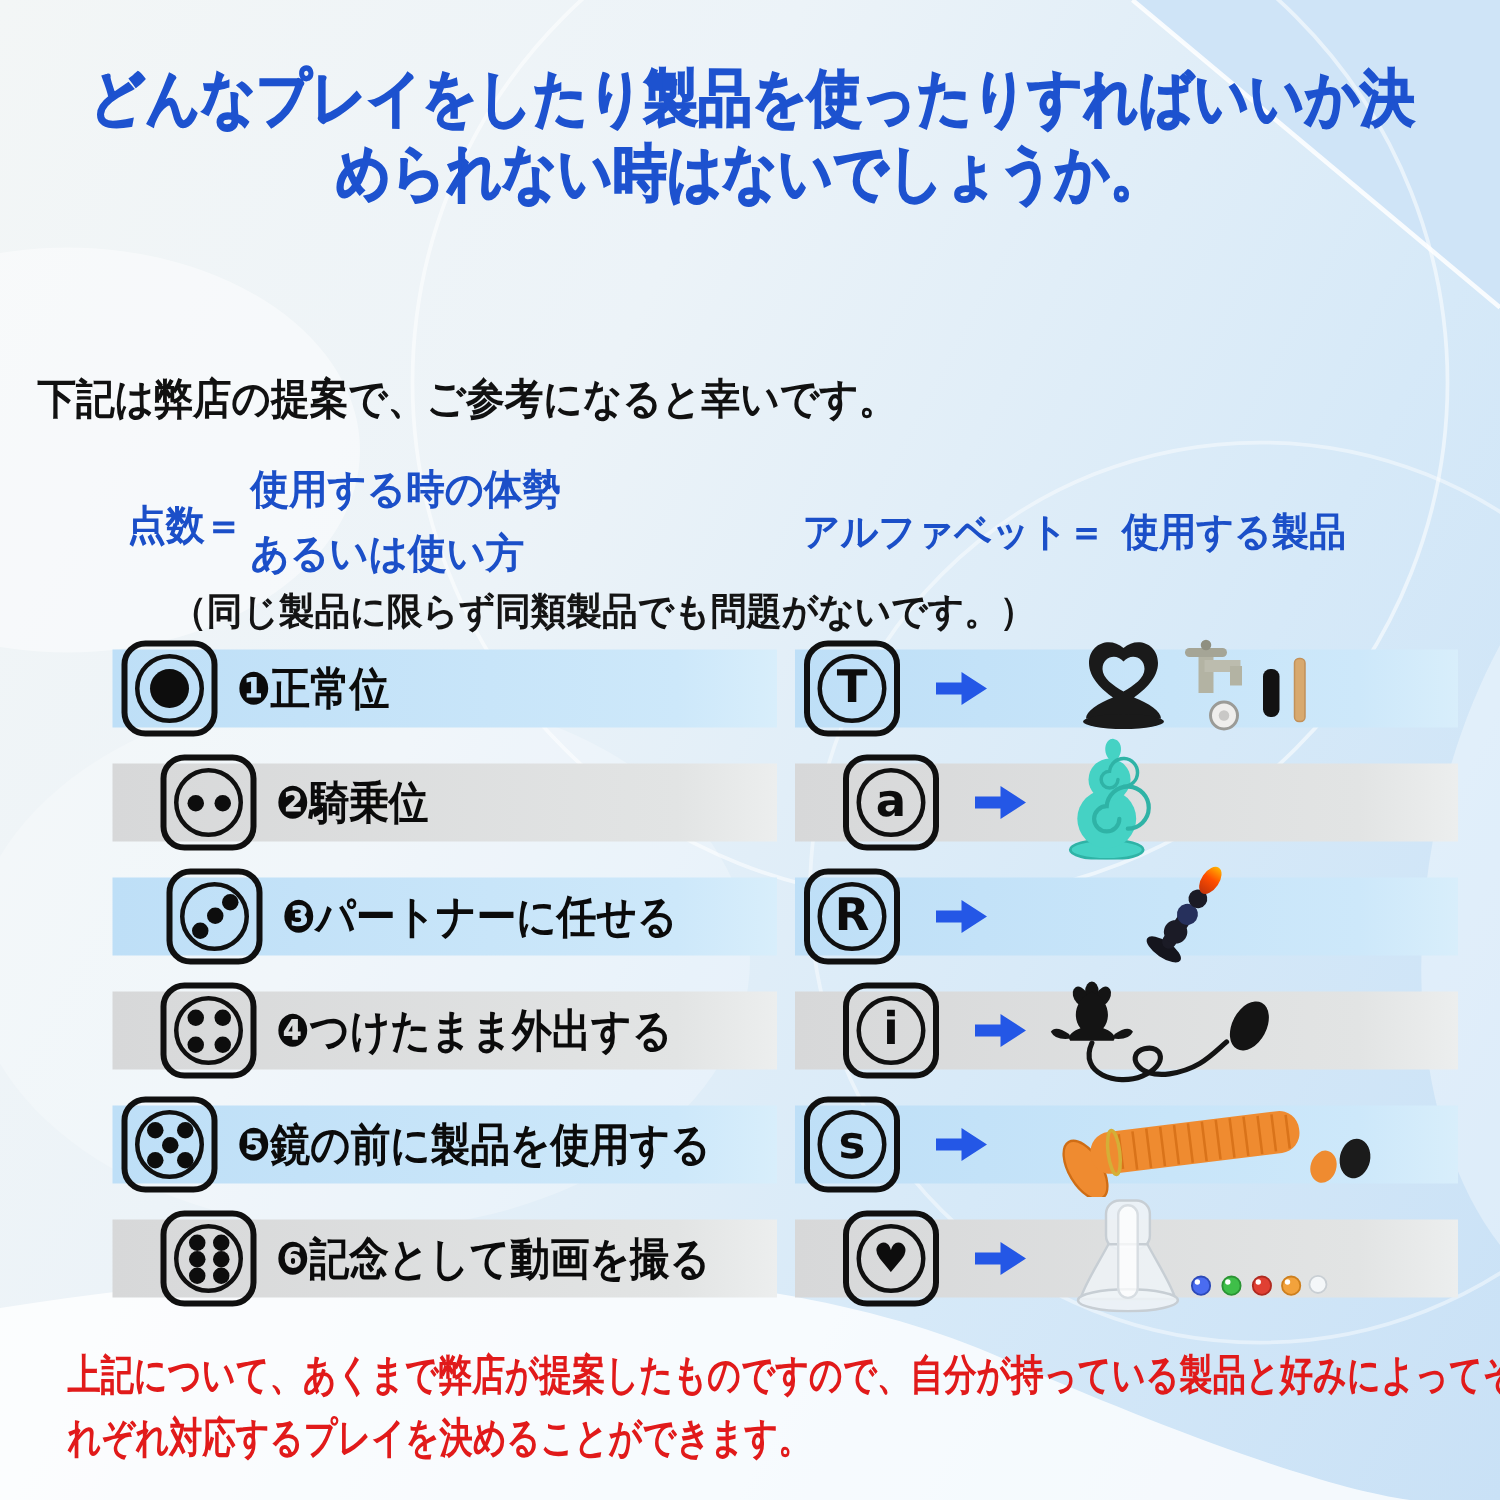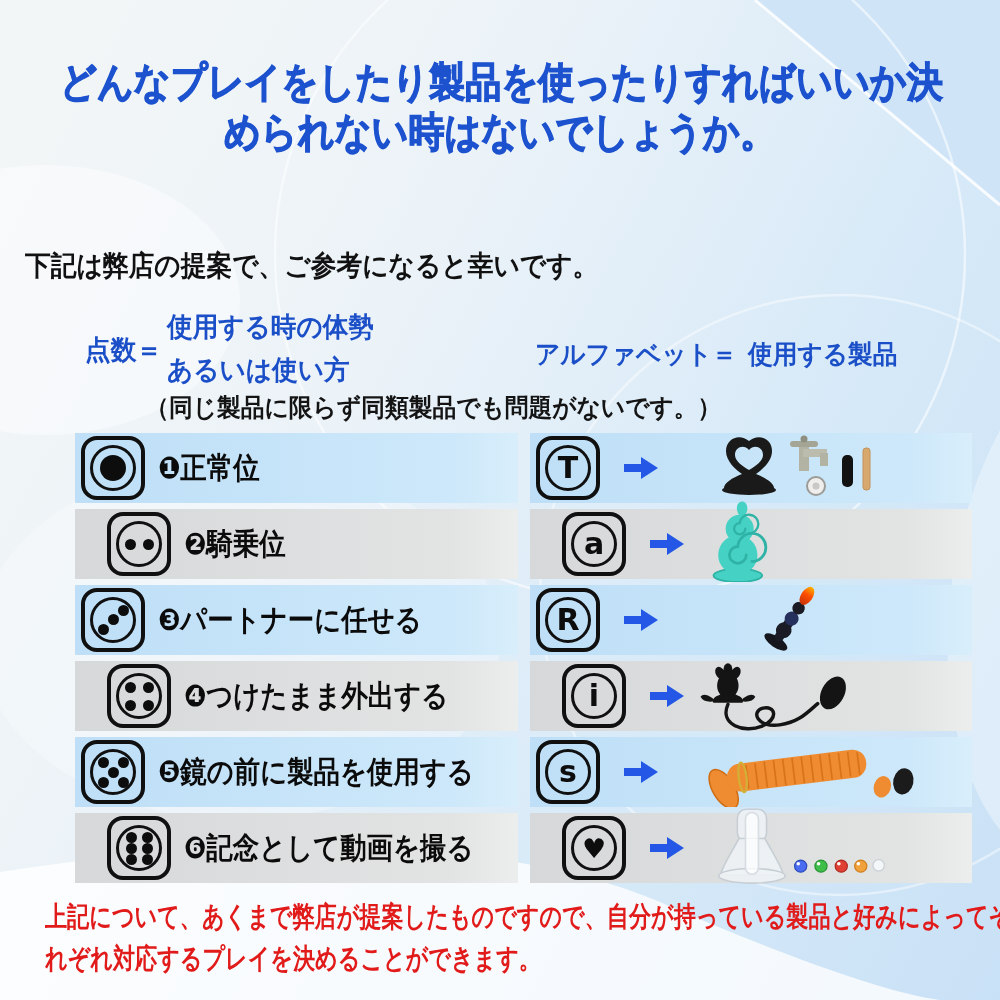--- a/index.html
+++ b/index.html
@@ -14,38 +14,38 @@
   html,body{margin:0;padding:0;}
   body{width:1000px;height:1000px;overflow:hidden;}
   .poster{
     position:relative;width:1000px;height:1000px;
     font-family:"DejaVu Sans","Liberation Sans",sans-serif;
     background:linear-gradient(118deg,#f3f6f6 0%,#ecf3f8 35%,#d6e9f8 70%,#c9e1f6 100%);
   }
   .bg{position:absolute;left:0;top:0;width:1000px;height:1000px;}
   .abs{position:absolute;white-space:nowrap;}
 
-  .title{top:57px;left:0;width:1000px;text-align:center;color:var(--title-blue);
+  .title{top:40px;left:0;width:1000px;text-align:center;color:var(--title-blue);
     font-size:41px;font-weight:800;line-height:1.22;-webkit-text-stroke:1.2px var(--title-blue);}
   .title .tline{transform:scaleX(.88);}
   .subtitle{top:150px;left:0;width:1000px;text-align:center;color:var(--subtitle-orange);
     font-size:35px;font-weight:800;line-height:1.3;-webkit-text-stroke:1px var(--subtitle-orange);}
   .subtitle .sline{transform:scaleX(.9);}
   .header-note{top:247px;left:0;width:1000px;text-align:left;color:#111;
     font-size:28px;font-weight:700;}
   .header-note span{display:inline-block;transform:scaleX(.92);}
 
   .legend-dots-label{left:85px;top:332px;color:var(--legend-blue);font-size:27px;font-weight:800;transform:scaleX(.95);transform-origin:left;}
   .legend-dots-meaning{left:167px;top:305px;color:var(--legend-blue);font-size:27px;font-weight:800;line-height:1.6;transform:scaleX(.95);transform-origin:left;}
   .legend-alpha{left:535px;top:337px;color:var(--legend-blue);font-size:26px;font-weight:800;transform:scaleX(.95);transform-origin:left;}
   .legend-alpha .gap{display:inline-block;width:12px;}
-  .paren-note{top:391px;left:0;width:804px;text-align:center;color:#141414;font-size:25px;font-weight:600;margin-left:31px;}
+  .paren-note{top:391px;left:0;width:804px;text-align:center;color:#141414;font-size:25px;font-weight:600;}
   .paren-note span{display:inline-block;transform:scaleX(.95);}
 
-  .bar{position:absolute;height:70px;display:flex;align-items:center;box-sizing:border-box;}
+  .bar{position:absolute;height:52px;display:flex;align-items:center;box-sizing:border-box;}
   .bar.left{left:75px;width:443px;padding-left:6px;}
   .bar.right{left:530px;width:442px;padding-left:6px;}
   .bar.blue{background:linear-gradient(90deg,#bedff7 0%,#cde8fa 85%,#d8eefb 100%);}
   .bar.gray{background:linear-gradient(90deg,#d7d8d9 0%,#e2e4e4 85%,#eceeee 100%);padding-left:32px;}
 
   .tile{width:64px;height:64px;box-sizing:border-box;border:4px solid #101010;border-radius:16px;
     display:flex;align-items:center;justify-content:center;flex:0 0 auto;background:transparent;}
   .tile-circle{position:relative;width:46px;height:46px;box-sizing:border-box;border:3px solid #101010;border-radius:50%;
     display:flex;align-items:center;justify-content:center;}
   .pip{position:absolute;background:#0d0d0d;border-radius:50%;}
@@ -158,21 +158,21 @@
           <svg width="110" height="70" viewBox="0 0 110 92" style="height:86px;width:103px;margin-top:-10px">
   <ellipse cx="50" cy="85" rx="26" ry="7" fill="#45d2c4" stroke="#2fb3a6" stroke-width="2"></ellipse>
   <circle cx="50" cy="63" r="21" fill="#45d2c4"></circle>
   <circle cx="52" cy="35" r="15" fill="#45d2c4"></circle>
   <path d="M52,21 C46,14 50,5 55,6 C61,7 62,16 57,21 Z" fill="#45d2c4"></path>
   <path d="M50,63 m9,0 a9,9 0 1 1 -9,-9 a15,15 0 1 1 15,16" fill="none" stroke="#2fb3a6" stroke-width="3" stroke-linecap="round"></path>
   <path d="M52,35 m6,0 a6,6 0 1 1 -6,-6 a10,10 0 1 1 10,11" fill="none" stroke="#2fb3a6" stroke-width="2.5" stroke-linecap="round"></path>
 </svg>
         </div>
       </div>
-      <div class="bar left blue" style="top: 585px;">
+      <div class="bar left blue" style="top: 585px; justify-content: center;">
         <div class="tile">
           <div class="tile-circle">
             <div class="pip" style="left: 4.5px; top: 23.5px; height: 11px; width: 11px;"></div>
             <div class="pip" style="left: 14.5px; top: 13.5px; height: 11px; width: 11px;"></div>
             <div class="pip" style="left: 24.5px; top: 4.5px; height: 11px; width: 11px;"></div>
           </div>
         </div>
         <div class="play-label">❸パートナーに任せる</div>
       </div>
       <div class="bar right blue" style="top: 585px;">

